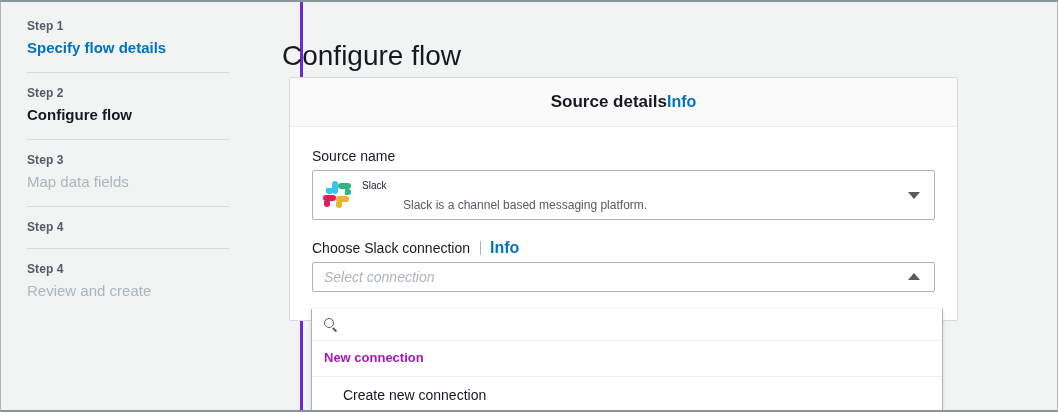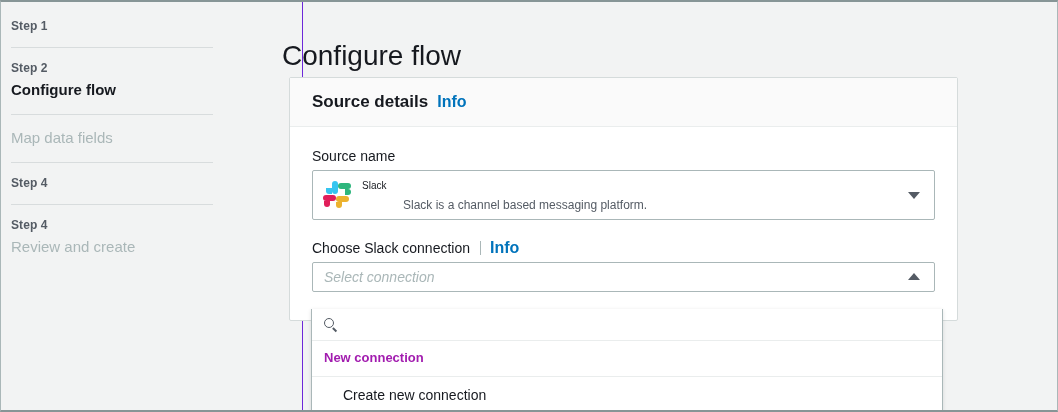--- a/index.html
+++ b/index.html
@@ -20,22 +20,22 @@
     border-right: 1px solid #aab7b8;
     overflow: hidden;
   }
 
   
   #sidebar {
     position: absolute;
     left: 0; top: 0;
     width: 302px; height: 408px;
     background: #f2f3f3;
-    border-right: 1px solid #6d28d9;
-    padding: 16px 0 0 0;
+    border-right: 3px solid #6d28d9;
+    padding: 16px 0 0 16px;
   }
   .step-block { padding: 0 26px 0 10px; }
   .step-num {
     font-size: 12px;
     font-weight: bold;
     color: #545b64;
     letter-spacing: .1px;
     line-height: 16px;
   }
   .step-title {
@@ -80,21 +80,21 @@
     background: #ffffff;
     border: 1px solid #d5dbdb;
     border-radius: 2px;
   }
   #card-header {
     padding: 13px 22px 13px 22px;
     background: #fafafa;
     border-bottom: 1px solid #eaeded;
     display: flex;
     align-items: baseline;
-    gap: 9px;
+    justify-content: center;
   }
   #card-header .h2 {
     font-size: 17px;
     font-weight: bold;
     color: #16191f;
     line-height: 22px;
   }
   .info-link {
     font-size: 16px;
     font-weight: bold;
@@ -226,30 +226,32 @@
 </style>
 </head>
 <body>
 
 <div id="root">
 
   <nav id="sidebar">
 
     <div class="step-block">
       <div class="step-num">Step 1</div>
+      <div class="step-title active-link">Specify flow details</div>
     </div>
     <div class="step-sep"></div>
 
     <div class="step-block">
       <div class="step-num">Step 2</div>
       <div class="step-title current">Configure flow</div>
     </div>
     <div class="step-sep"></div>
 
     <div class="step-block">
+      <div class="step-num">Step 3</div>
       <div class="step-title future">Map data fields</div>
     </div>
     <div class="step-sep"></div>
 
     <div class="step-block">
       <div class="step-num">Step 4</div>
     </div>
     <div class="step-sep"></div>
 
     <div class="step-block">

